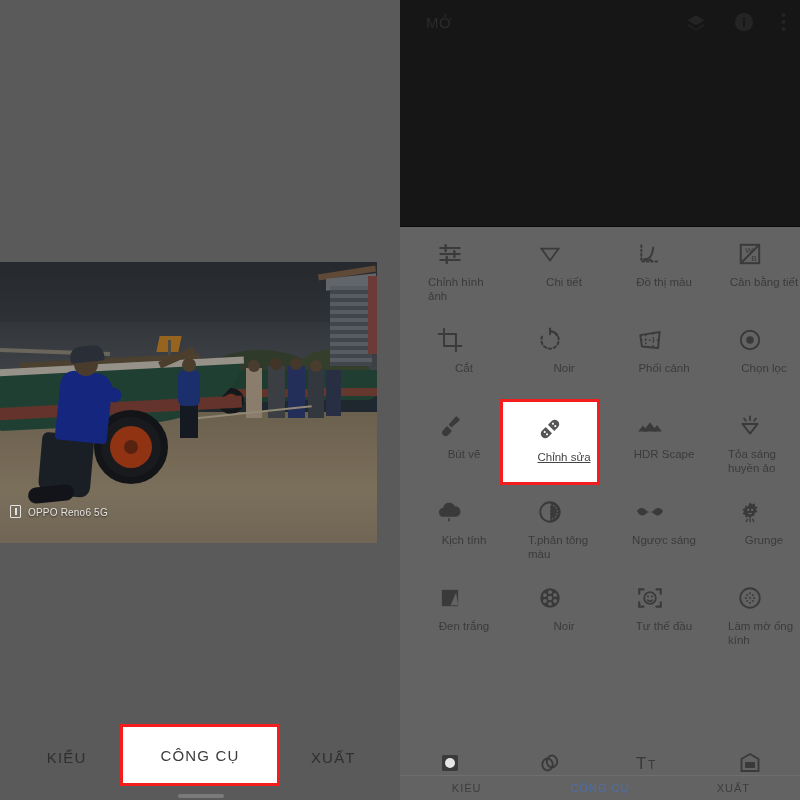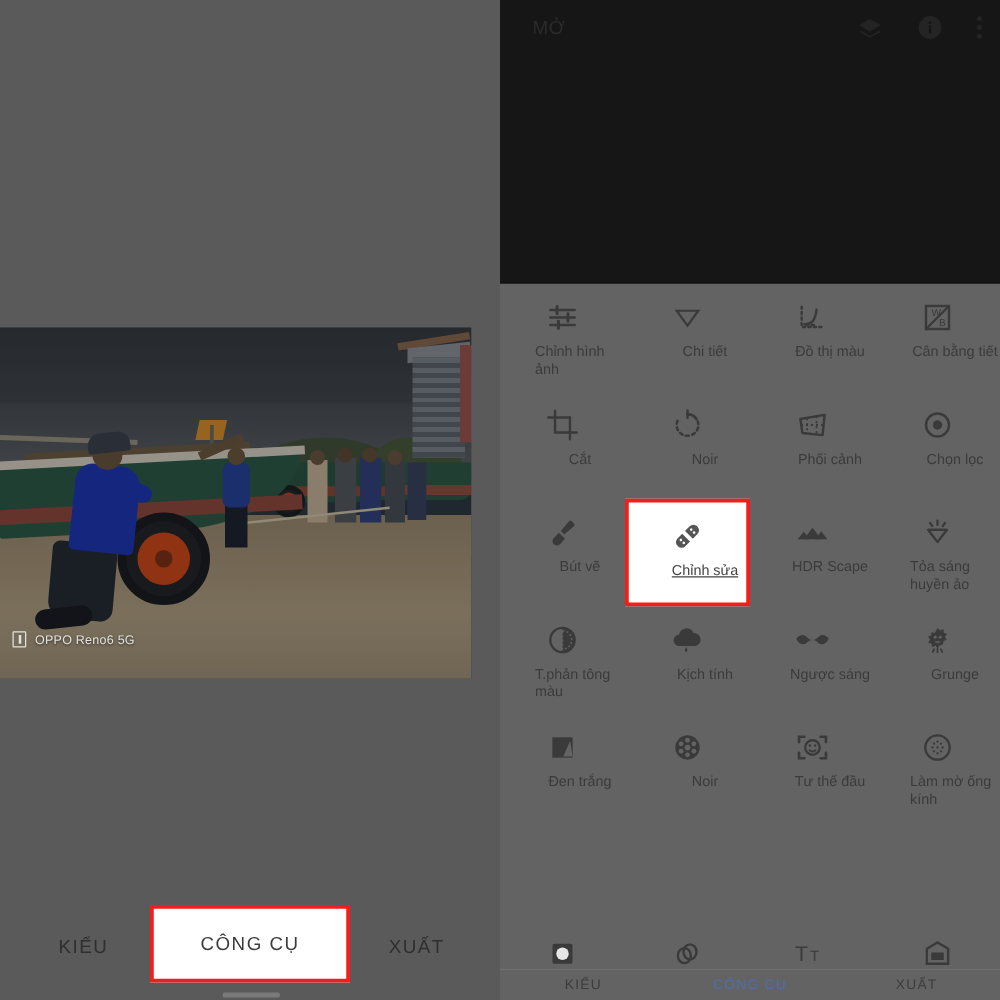--- a/index.html
+++ b/index.html
@@ -417,37 +417,37 @@
               <path d="M5 10h14l-7 9-7-9Z"></path>
                 <path d="M5 10h14"></path>
               <path d="M12 3.2v3.2M6.5 5l1.6 2.2M17.5 5l-1.6 2.2" stroke-linecap="round"></path>
             </svg>
           </span>
           <span class="tl">Tỏa sáng huyền ảo</span>
         </div>
 
         <div class="tool">
           <span class="ti">
+            <svg width="28" height="26" viewBox="0 0 26 24" fill="currentColor">
+              <path d="M7 16.5a4.2 4.2 0 0 1-.3-8.4 5.6 5.6 0 0 1 10.7-1.3 4 4 0 0 1 .9 9.7H7Z"></path>
+              <path d="M12 17.2c.6 1 .9 2 .9 2.6a.9.9 0 0 1-1.8 0c0-.6.3-1.6.9-2.6Z"></path>
+            </svg>
+          </span>
+          <span class="tl">Kịch tính</span>
+        </div>
+
+        <div class="tool">
+          <span class="ti">
             <svg width="26" height="26" viewBox="0 0 24 24">
               <circle cx="12" cy="12" r="9" fill="none" stroke="currentColor" stroke-width="1.7"></circle>
               <path d="M12 3a9 9 0 0 1 0 18z" fill="currentColor"></path>
               <path d="M12 5.2a6.8 6.8 0 0 1 0 13.6z" fill="none" stroke="#636363" stroke-width="1.1" stroke-dasharray="1.4 1.6"></path>
             </svg>
           </span>
           <span class="tl">T.phản tông màu</span>
-        </div>
-
-        <div class="tool">
-          <span class="ti">
-            <svg width="28" height="26" viewBox="0 0 26 24" fill="currentColor">
-              <path d="M7 16.5a4.2 4.2 0 0 1-.3-8.4 5.6 5.6 0 0 1 10.7-1.3 4 4 0 0 1 .9 9.7H7Z"></path>
-              <path d="M12 17.2c.6 1 .9 2 .9 2.6a.9.9 0 0 1-1.8 0c0-.6.3-1.6.9-2.6Z"></path>
-            </svg>
-          </span>
-          <span class="tl">Kịch tính</span>
         </div>
 
 
 
         <div class="tool">
           <span class="ti">
             <svg width="30" height="26" viewBox="0 0 30 24" fill="currentColor">
               <path d="M2 11c2.4-3.2 5.4-3.6 7.6-2 1.6 1.2 2.8 3 5.4 3s3.8-1.8 5.4-3c2.2-1.6 5.2-1.2 7.6 2-2 4.6-6 5.4-8 3.6-1.4-1.3-2.6-2.6-5-2.6s-3.6 1.3-5 2.6c-2 1.8-6 1-8-3.6Z"></path>
             </svg>
           </span>

